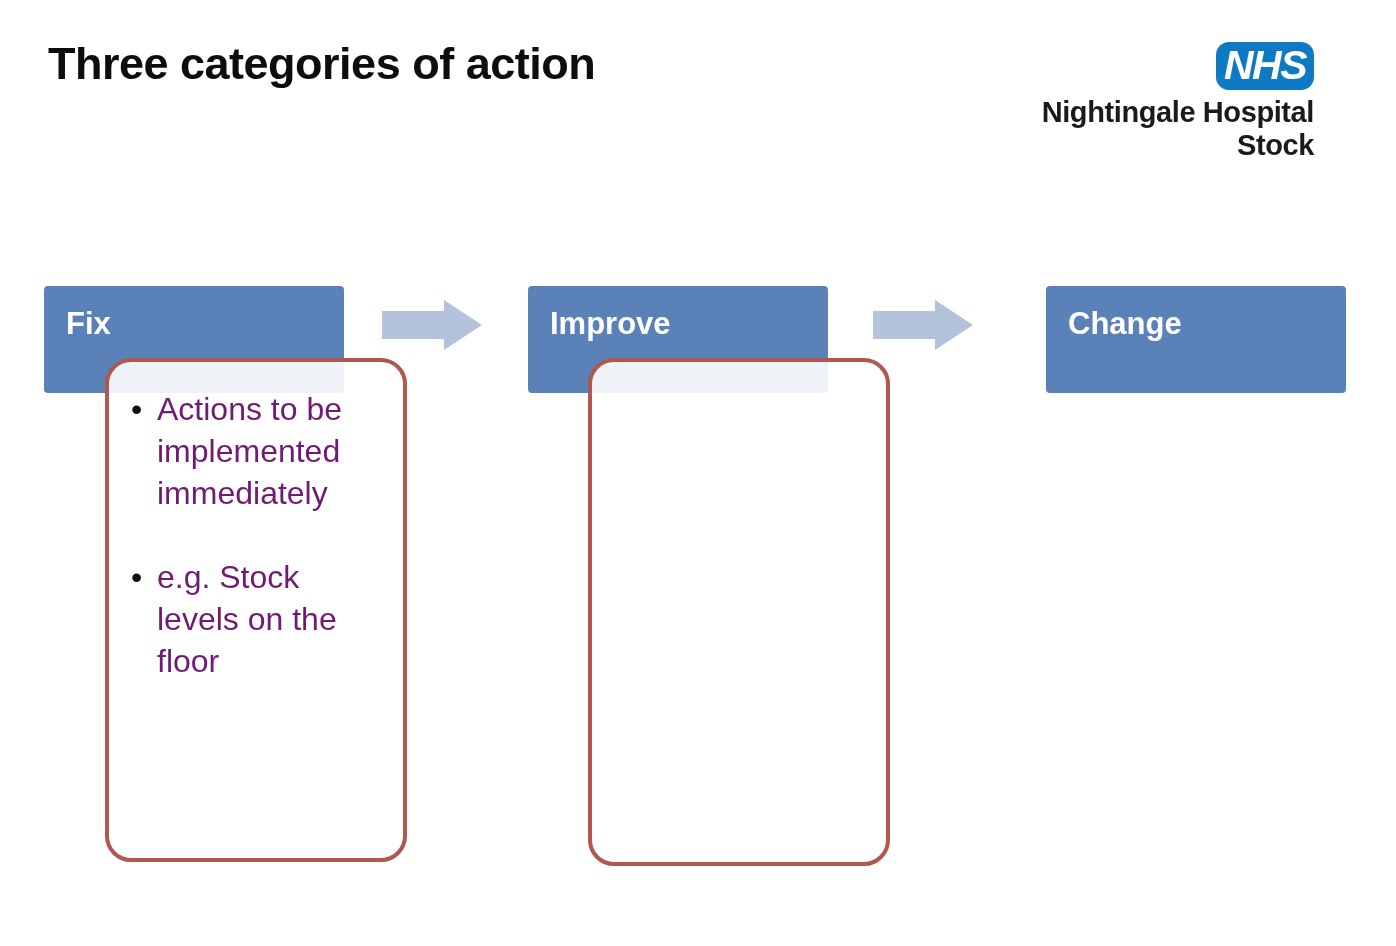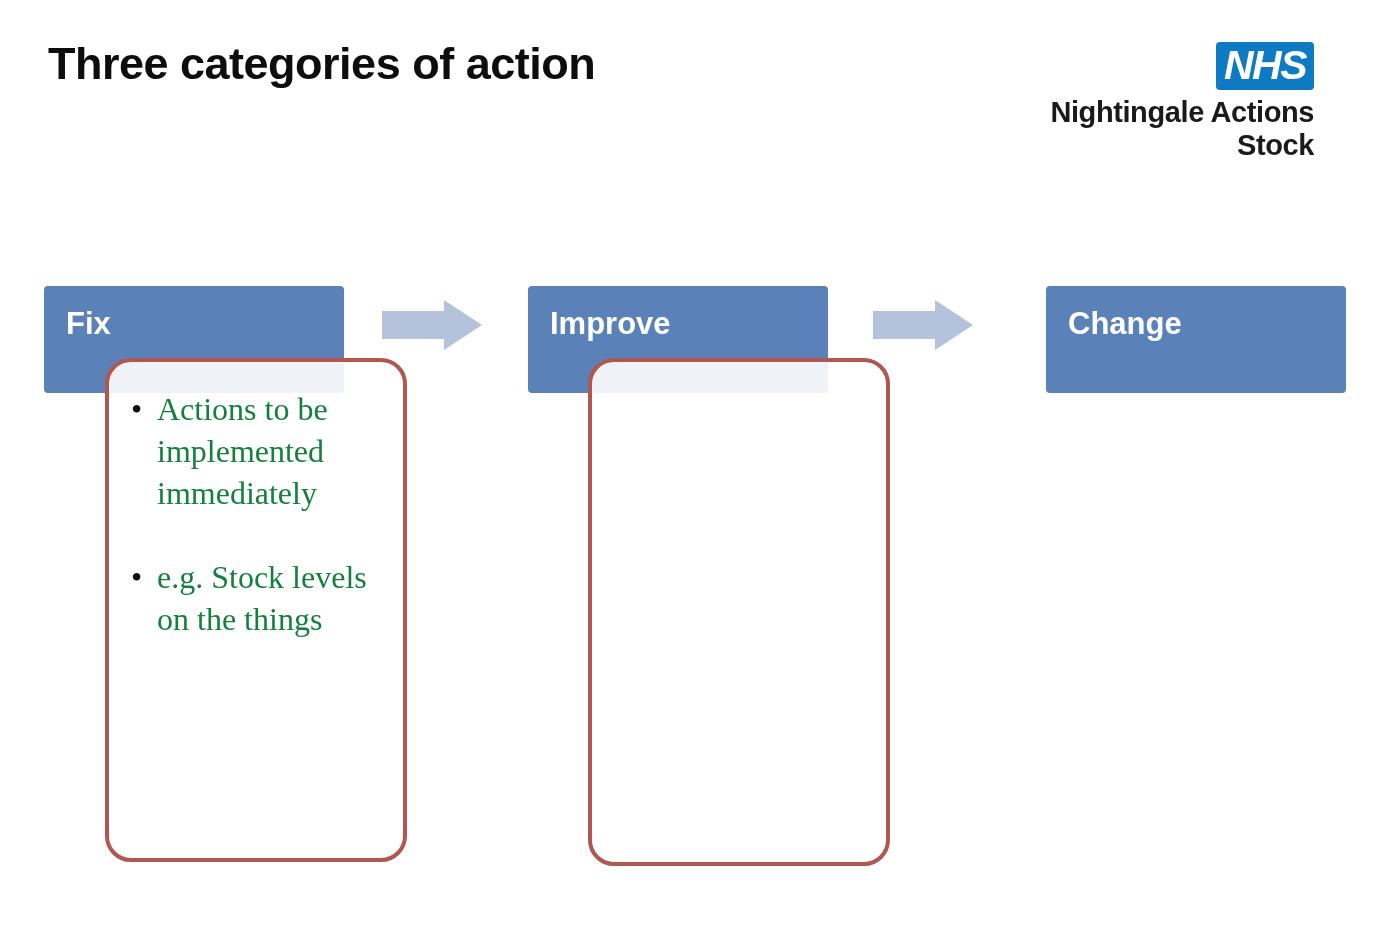--- a/index.html
+++ b/index.html
@@ -36,21 +36,21 @@
     position: absolute;
     left: 1014px;
     top: 42px;
     width: 300px;
     text-align: right;
   }
   #nhs-badge {
     display: inline-block;
     background: #0f7ac4;
     padding: 1px 8px 3px 8px;
-    border-radius: 4px;
+    border-radius: 13px;
   }
   #nhs-badge-text {
     font-family: "Liberation Sans", sans-serif;
     font-weight: bold;
     font-style: italic;
     font-size: 41px;
     line-height: 44px;
     color: #ffffff;
     letter-spacing: -1.5px;
     display: block;
@@ -109,24 +109,24 @@
 
   .bullet-list {
     margin: 0;
     padding: 0;
     list-style: none;
   }
   .bullet-item {
     position: relative;
     padding-left: 34px;
     margin-bottom: 42px;
-    font-family: Liberation Serif, serif;
+    font-family: Liberation Sans, sans-serif;
     font-size: 32px;
     line-height: 42px;
-    color: #15803d;
+    color: #701a75;
   }
   .bullet-item:last-child { margin-bottom: 0; }
   .bullet-item::before {
     content: "\2022";
     position: absolute;
     left: 8px;
     top: 0;
     font-size: 32px;
     line-height: 42px;
     color: #0d0d0d;
@@ -140,41 +140,41 @@
 </style>
 </head>
 <body>
 
 <div id="slide-title">Three categories of action</div>
 
 <div id="nhs-logo">
   <span id="nhs-badge">
     <span id="nhs-badge-text">NHS</span>
   </span>
-  <div id="nhs-name-1" class="nhs-name-line">Nightingale Actions</div>
+  <div id="nhs-name-1" class="nhs-name-line">Nightingale Hospital</div>
   <div id="nhs-name-2" class="nhs-name-line">Stock</div>
 </div>
 
 <div id="diagram">
 
   <svg class="stage-arrow" style="left:382px; top:300px;" width="100" height="50" viewBox="0 0 100 50">
     <path d="M0,11 L62,11 L62,0 L100,25 L62,50 L62,39 L0,39 Z" fill="#b4c2dc"></path>
   </svg>
 
   <svg class="stage-arrow" style="left:873px; top:300px;" width="100" height="50" viewBox="0 0 100 50">
     <path d="M0,11 L62,11 L62,0 L100,25 L62,50 L62,39 L0,39 Z" fill="#b4c2dc"></path>
   </svg>
 
   <div class="stage-header" style="left:44px; top:286px; width:300px;">
     <div class="stage-header-label">Fix</div>
   </div>
   <div class="stage-body" style="left:105px; top:358px; width:302px; height:504px;">
     <ul class="bullet-list">
       <li class="bullet-item">Actions to be implemented immediately</li>
-      <li class="bullet-item">e.g. Stock levels on the things</li>
+      <li class="bullet-item">e.g. Stock levels on the floor</li>
     </ul>
   </div>
 
   <div class="stage-header" style="left:528px; top:286px; width:300px;">
     <div class="stage-header-label">Improve</div>
   </div>
   <div class="stage-body" style="left:588px; top:358px; width:302px; height:508px;">
     <ul class="bullet-list">
     </ul>
   </div>

